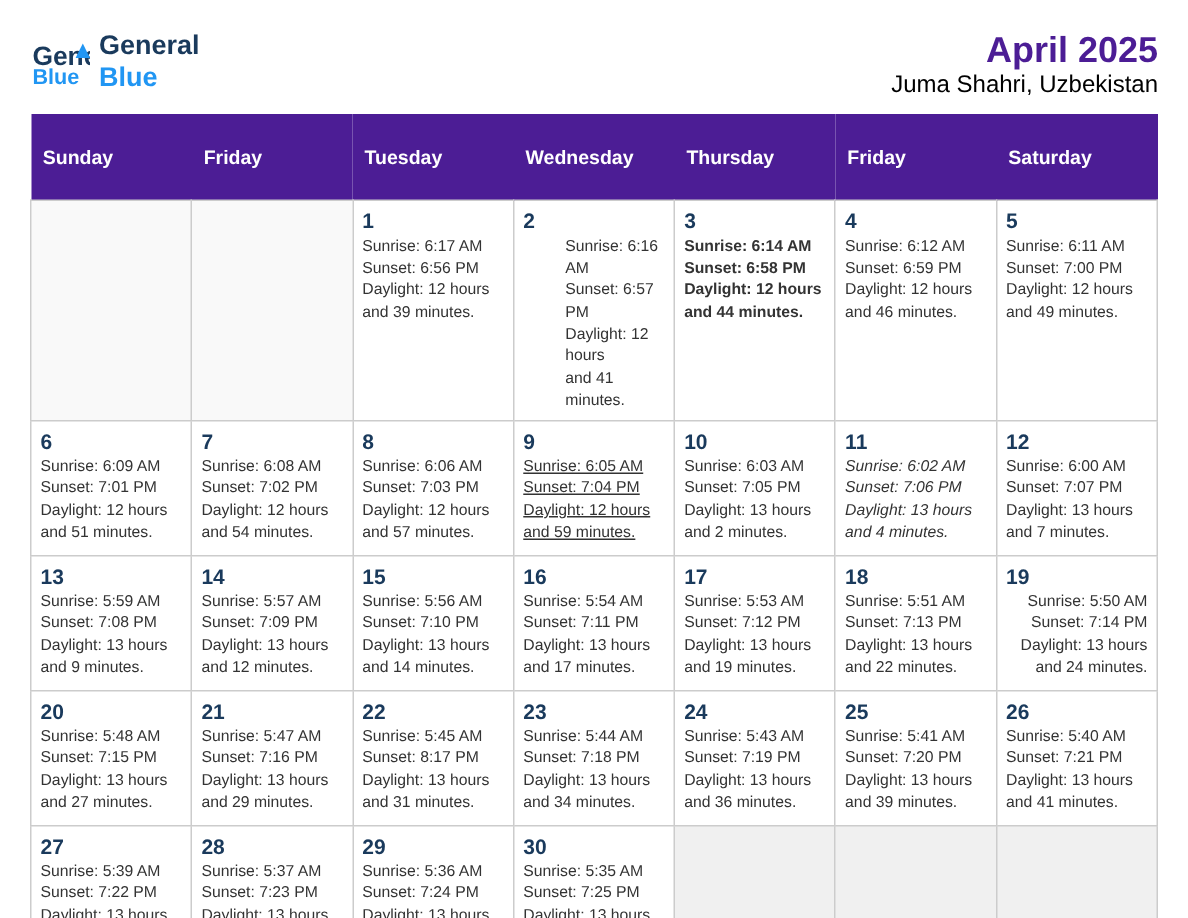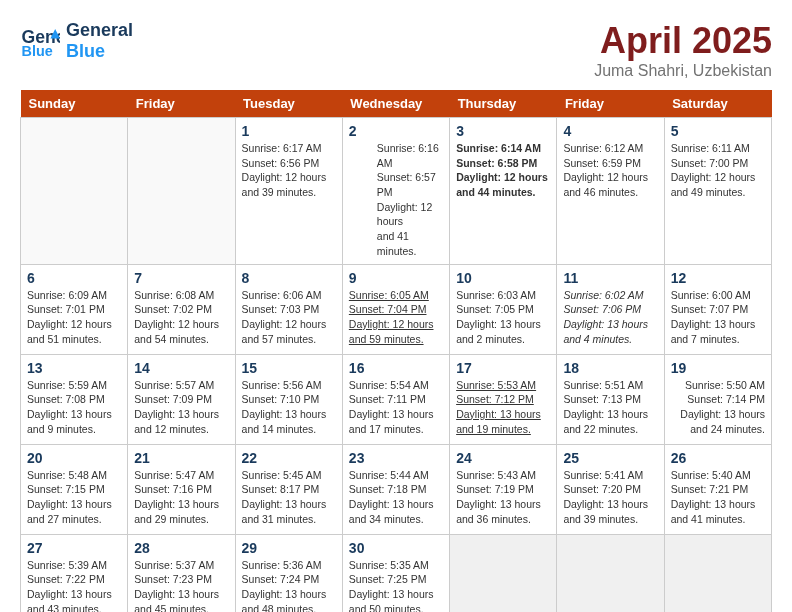--- a/index.html
+++ b/index.html
@@ -22,38 +22,38 @@
     }
     .logo-icon {
       width: 40px;
       height: 40px;
       margin-right: 6px;
     }
     .title-block {
       text-align: right;
     }
     .month-title {
-      font-size: 36px;
-      color: #7f1d1d;
+      font-size: 24px;
+      color: #4c1d95;
       font-weight: bold;
     }
     .location {
       font-size: 16px;
-      color: #737373;
+      color: #000000;
     }
     table {
       width: 100%;
       border-collapse: collapse;
       table-layout: fixed;
     }
     th {
-      background-color: #c2410c;
+      background-color: #4c1d95;
       color: #fff;
       text-align: left;
-      padding: 6px 8px;
+      padding: 21px 8px;
       font-size: 13px;
       font-weight: bold;
     }
     td {
       border: 1px solid #ccc;
       vertical-align: top;
       padding: 5px 6px;
       height: 90px;
       font-size: 11px;
       color: #333;
@@ -224,21 +224,21 @@
         </td>
         <td>
           <div class="day-num">16</div>
           <div class="day-info" style="white-space: pre-line;">Sunrise: 5:54 AM
 Sunset: 7:11 PM
 Daylight: 13 hours
 and 17 minutes.</div>
         </td>
         <td>
           <div class="day-num">17</div>
-          <div class="day-info" style="white-space: pre-line; text-decoration: underline;">Sunrise: 5:53 AM
+          <div class="day-info" style="white-space: pre-line;">Sunrise: 5:53 AM
 Sunset: 7:12 PM
 Daylight: 13 hours
 and 19 minutes.</div>
         </td>
         <td>
           <div class="day-num">18</div>
           <div class="day-info" style="white-space: pre-line;">Sunrise: 5:51 AM
 Sunset: 7:13 PM
 Daylight: 13 hours
 and 22 minutes.</div>

